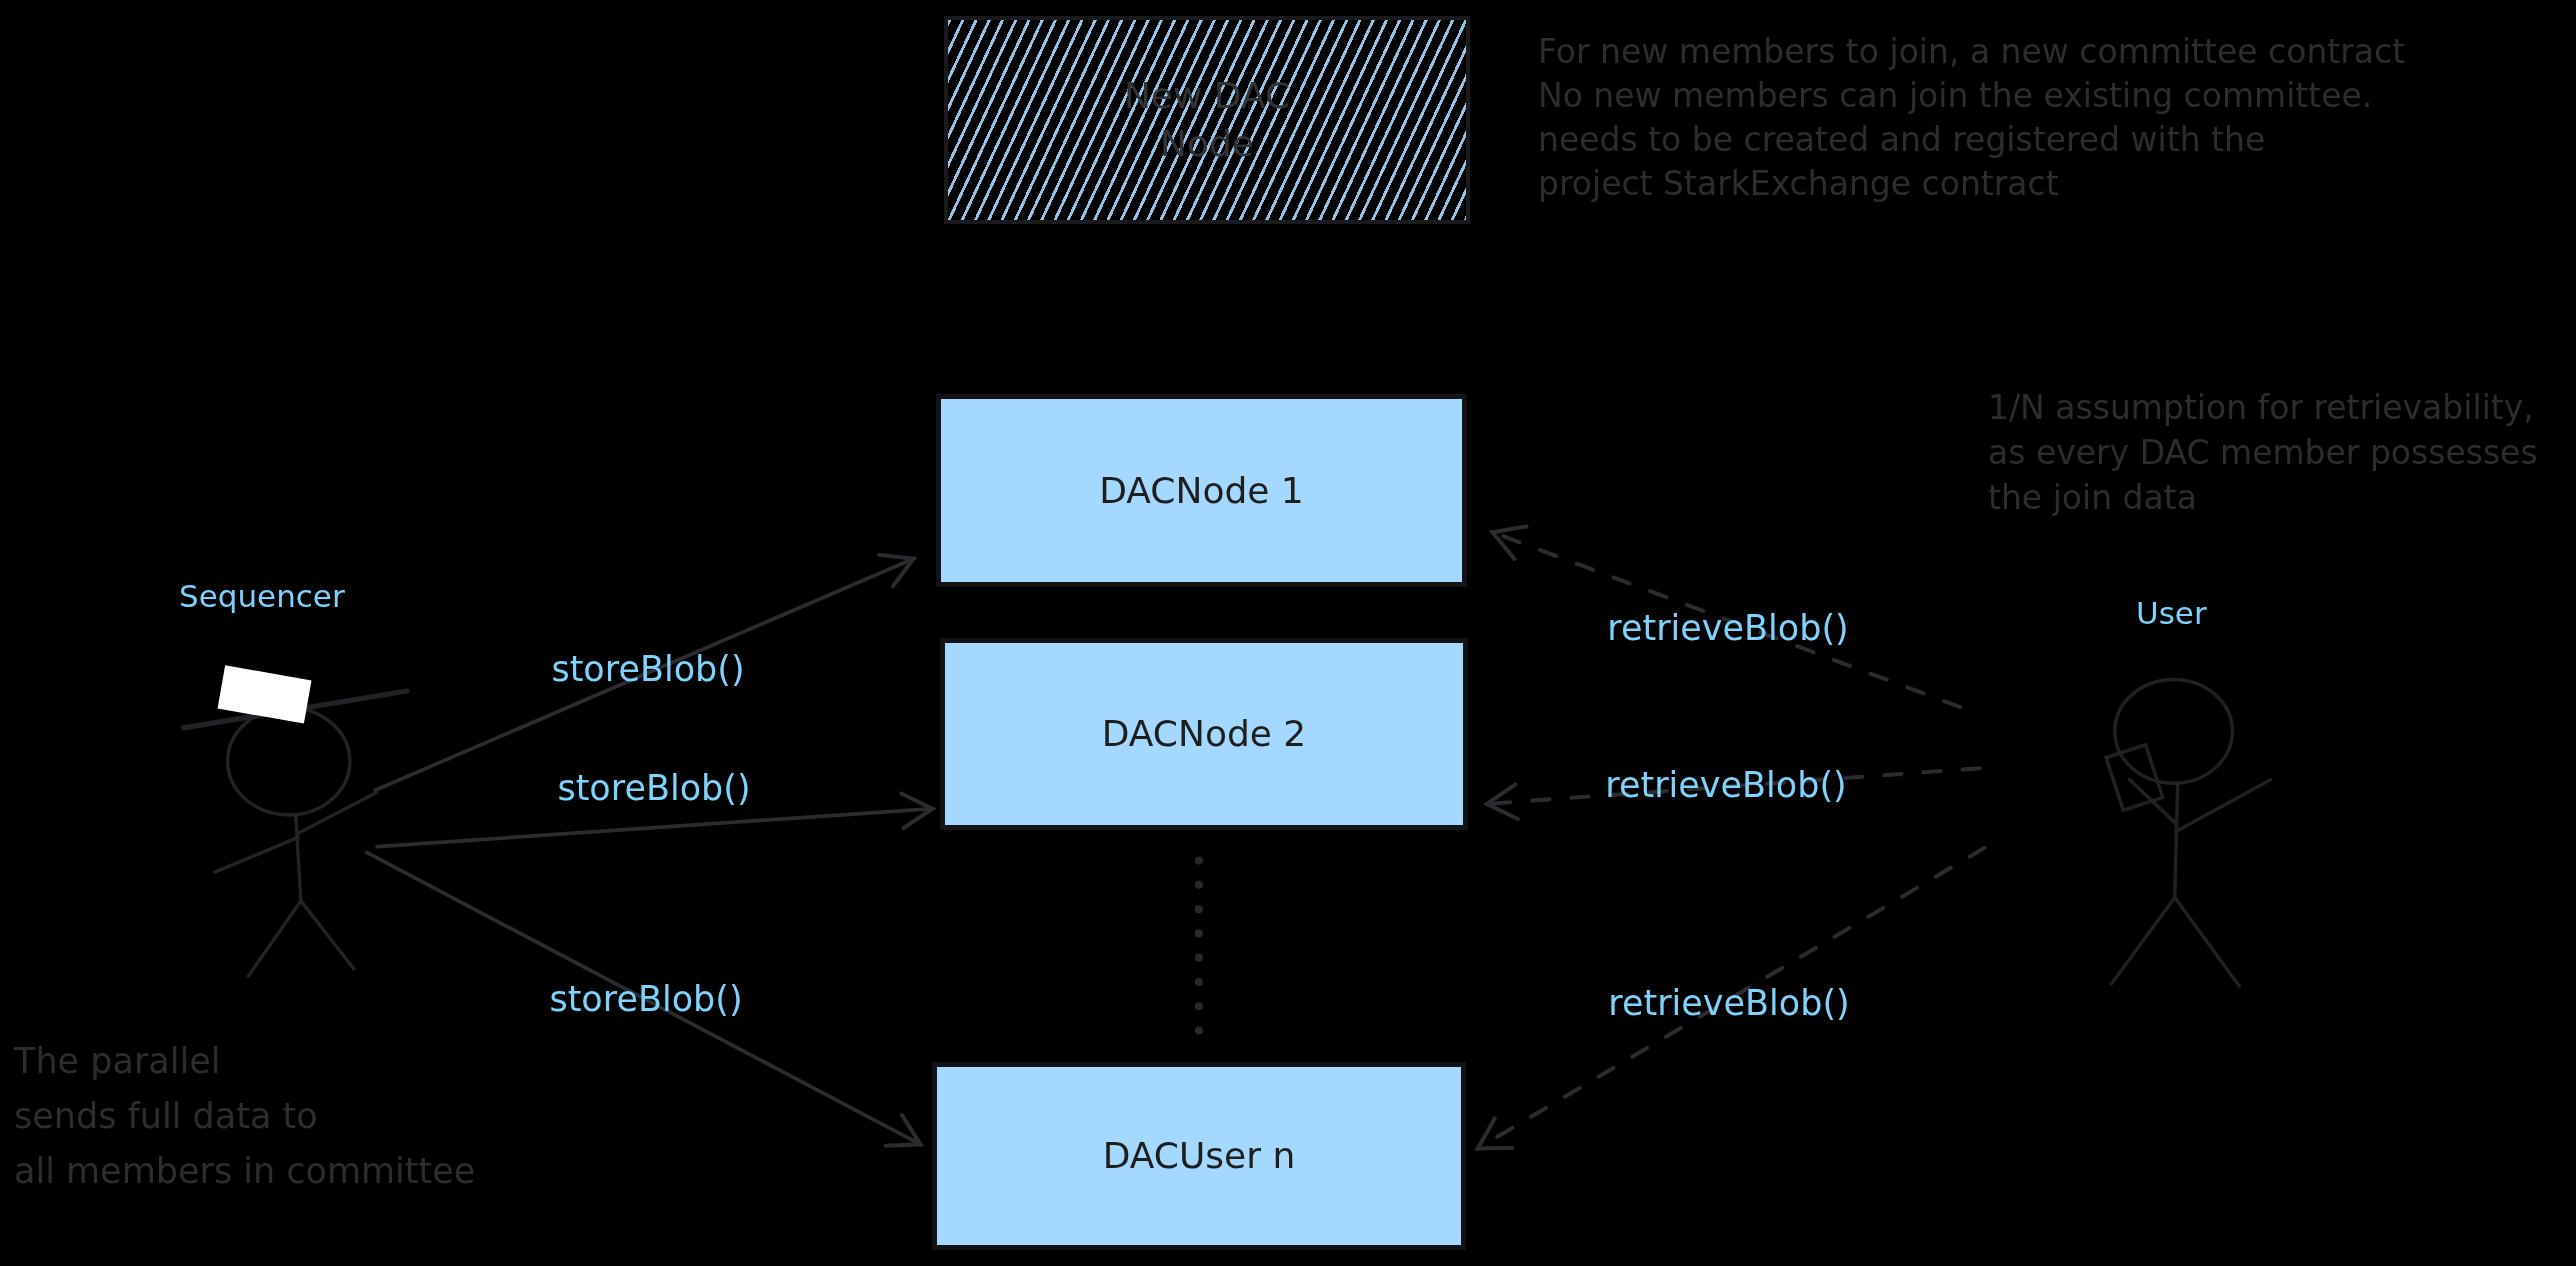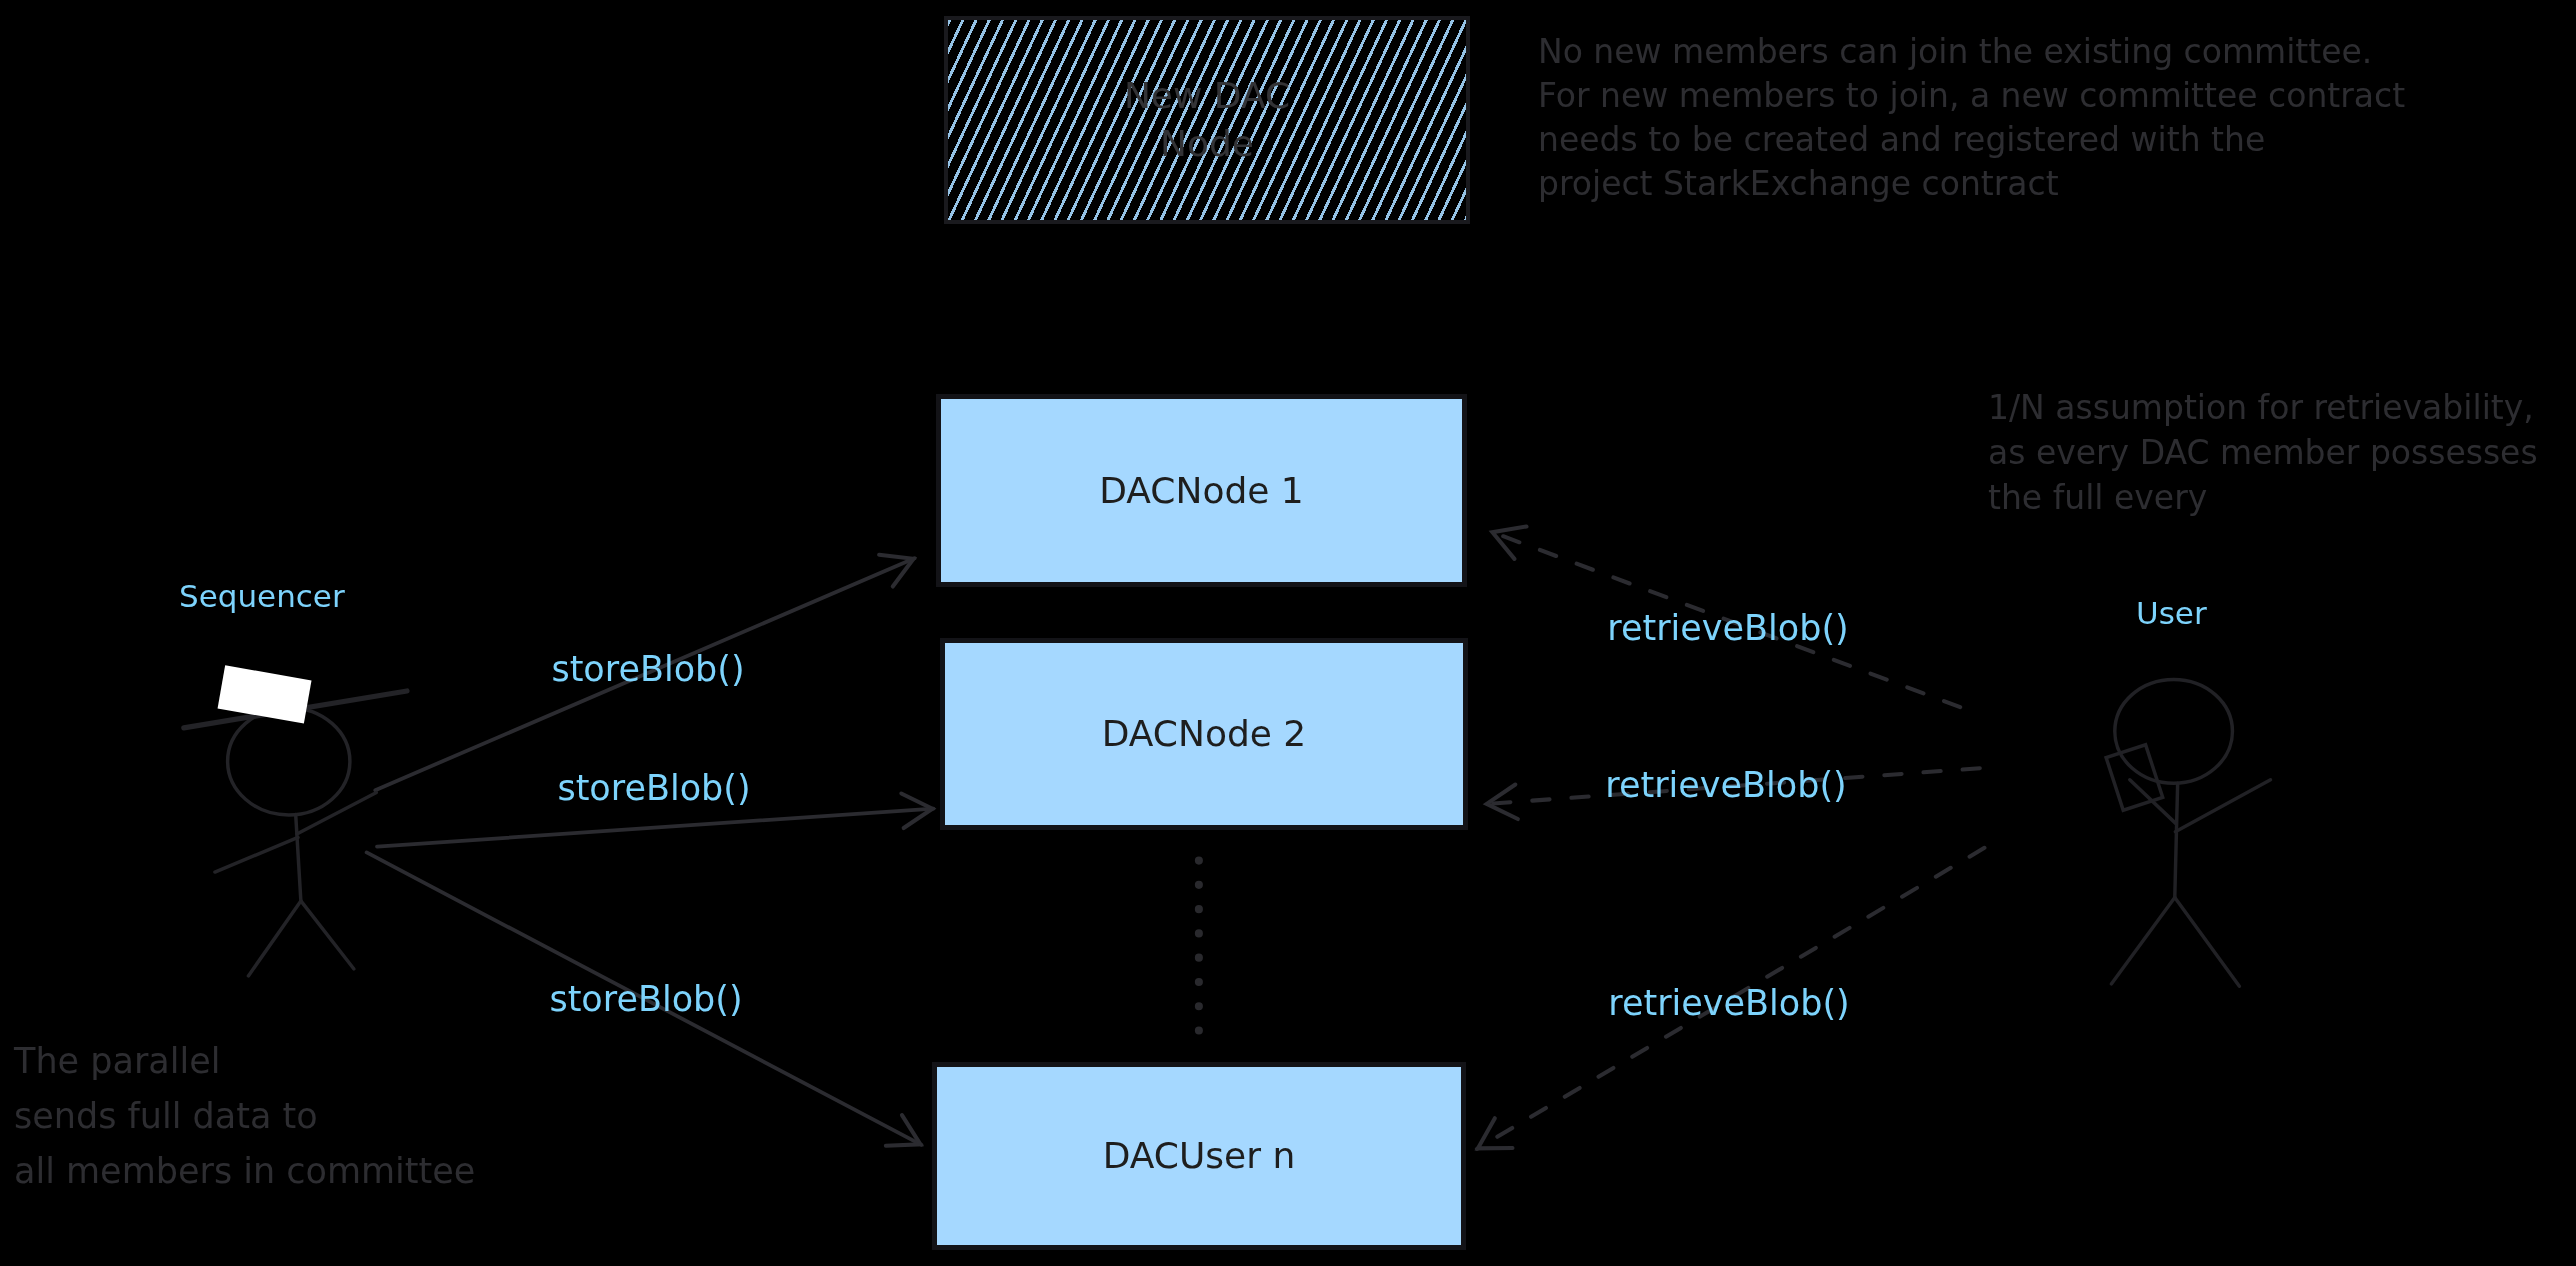--- a/index.html
+++ b/index.html
@@ -120,30 +120,30 @@
   <div class="actor-label label-user">User</div>
 
   <div class="edge-label store-1">storeBlob()</div>
   <div class="edge-label store-2">storeBlob()</div>
   <div class="edge-label store-3">storeBlob()</div>
   <div class="edge-label retrieve-1">retrieveBlob()</div>
   <div class="edge-label retrieve-2">retrieveBlob()</div>
   <div class="edge-label retrieve-3">retrieveBlob()</div>
 
   <div class="note note-committee">
+    <div>For new members to join, a new committee contract</div>
     <div>No new members can join the existing committee.</div>
-    <div>For new members to join, a new committee contract</div>
     <div>needs to be created and registered with the</div>
     <div>project StarkExchange contract</div>
   </div>
 
   <div class="note note-retrievability">
     <div>1/N assumption for retrievability,</div>
     <div>as every DAC member possesses</div>
-    <div>the full every</div>
+    <div>the join data</div>
   </div>
 
   <div class="note note-sequencer">
     <div>The parallel</div>
     <div>sends full data to</div>
     <div>all members in committee</div>
   </div>
 
 </div>
 

